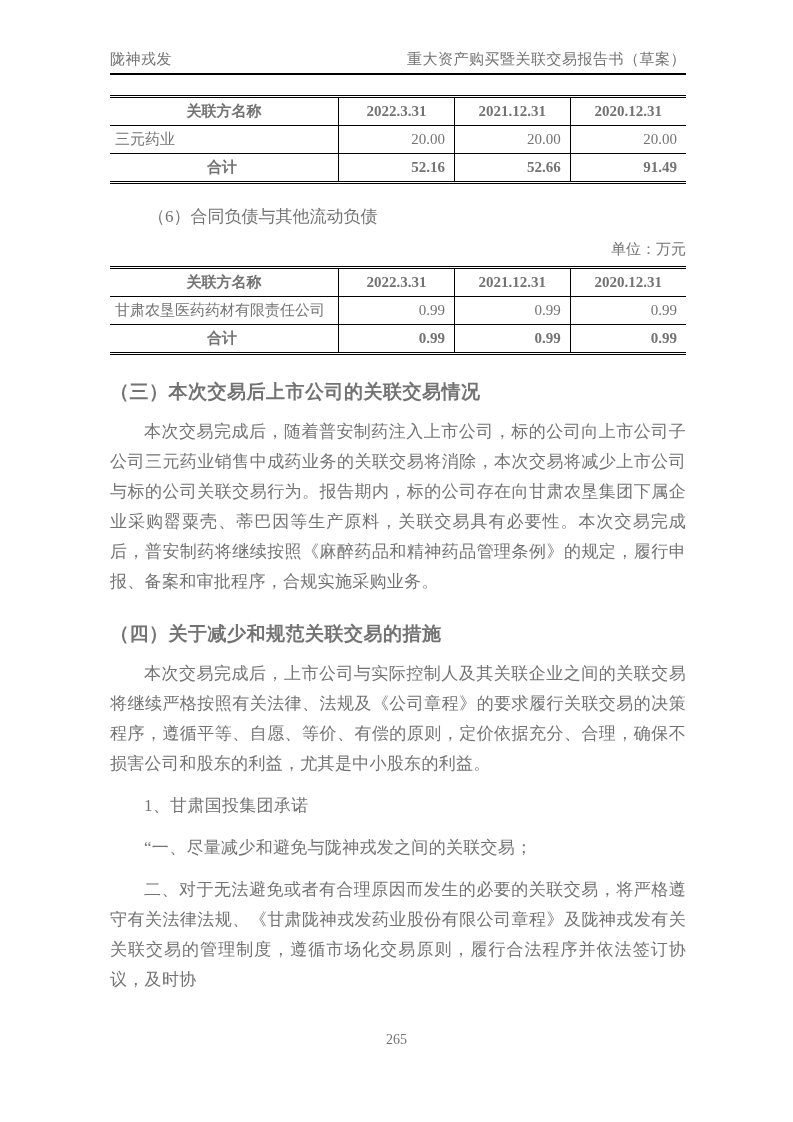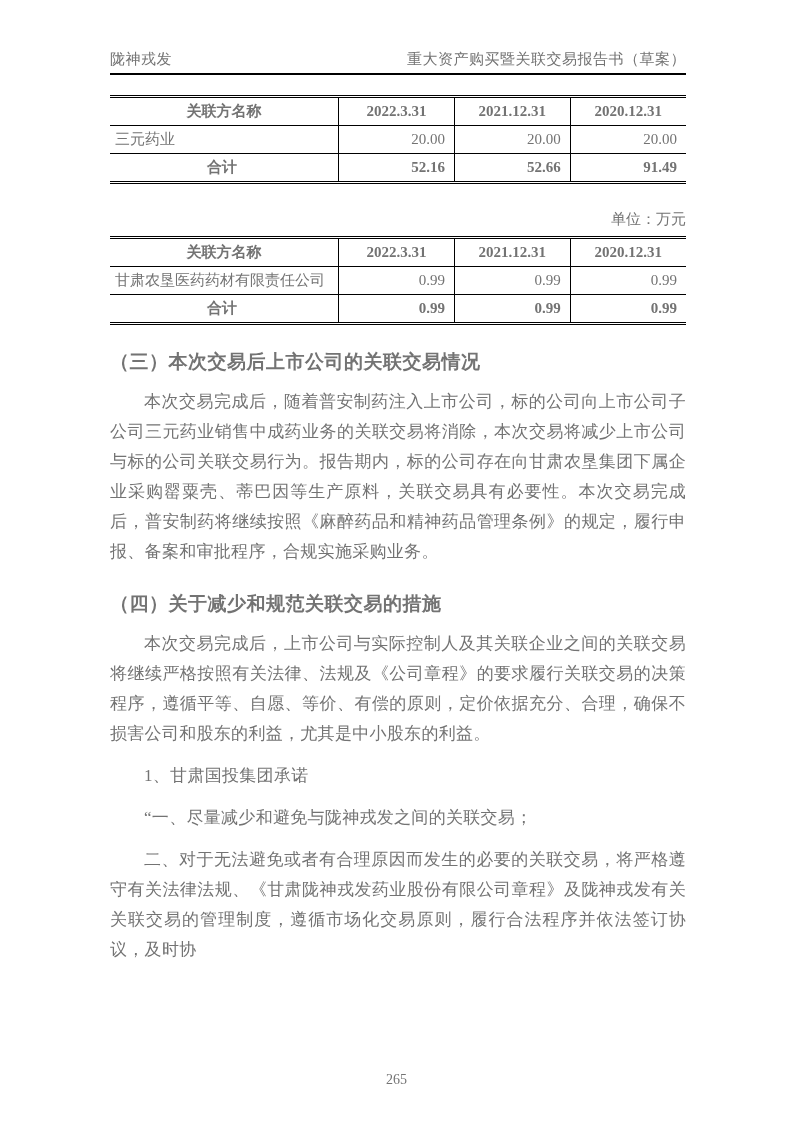--- a/index.html
+++ b/index.html
@@ -54,21 +54,21 @@
   .tbl td.num   { text-align: right; padding-right: 9px; font-family: "Liberation Serif", "DejaVu Serif", serif; }
   .tbl tr.total td { border-top: 1.5px solid #000; font-weight: bold; }
   .tbl tr.total td.name { text-align: center; padding-left: 0; }
   
   .sub-heading {
     margin-top: 21px;
     padding-left: 38px;
     font-size: 17px;
   }
   .unit-row {
-    margin-top: 26px;
+    margin-top: 12px;
     margin-bottom: 7px;
     text-align: right;
     font-size: 15px;
   }
   .h2 {
     font-family: "Liberation Sans", "DejaVu Sans", sans-serif;
     font-weight: bold;
     font-size: 19px;
     letter-spacing: 0.5px;
     margin: 24px 0 4px 0;
@@ -79,21 +79,21 @@
     text-align: justify;
     text-indent: 2em;
     letter-spacing: 0.3px;
     margin: 12px 0;
   }
   
   .doc-footer {
     position: absolute;
     left: 0;
     right: 0;
-    top: 1072px;
+    top: 1032px;
     text-align: center;
     font-size: 14px;
   }
 </style>
 </head>
 <body>
 
 <div class="page">
   <div class="content">
 
@@ -126,20 +126,21 @@
         </tr>
         <tr class="total">
           <td class="name">合计</td>
           <td class="num">52.16</td>
           <td class="num">52.66</td>
           <td class="num">91.49</td>
         </tr>
       </tbody>
     </table>
 
+    <div class="sub-heading">（6）合同负债与其他流动负债</div>
     <div class="unit-row">单位：万元</div>
 
     <table class="tbl">
       <colgroup>
         <col style="width:39.7%">
           <col style="width:20.1%">
           <col style="width:20.1%">
           <col style="width:20.1%">
       </colgroup>
       <thead>

